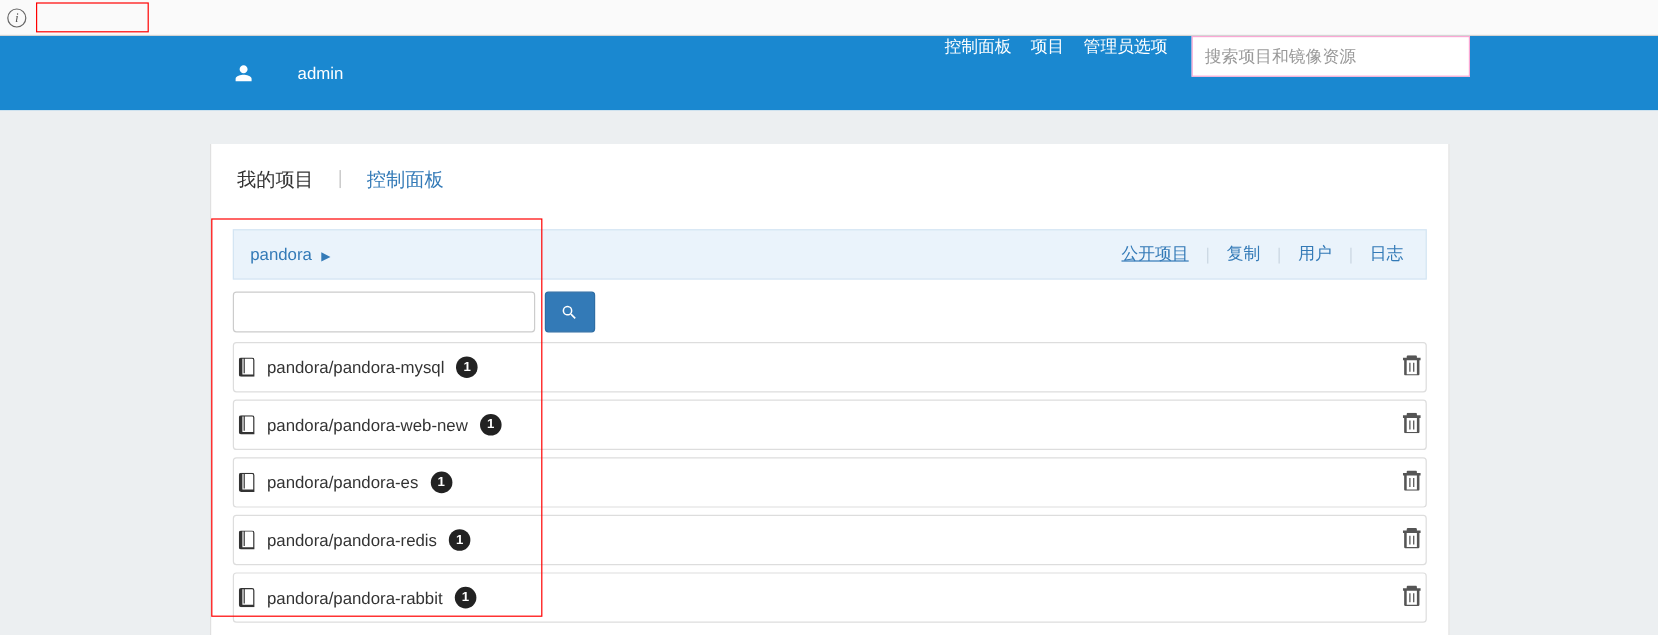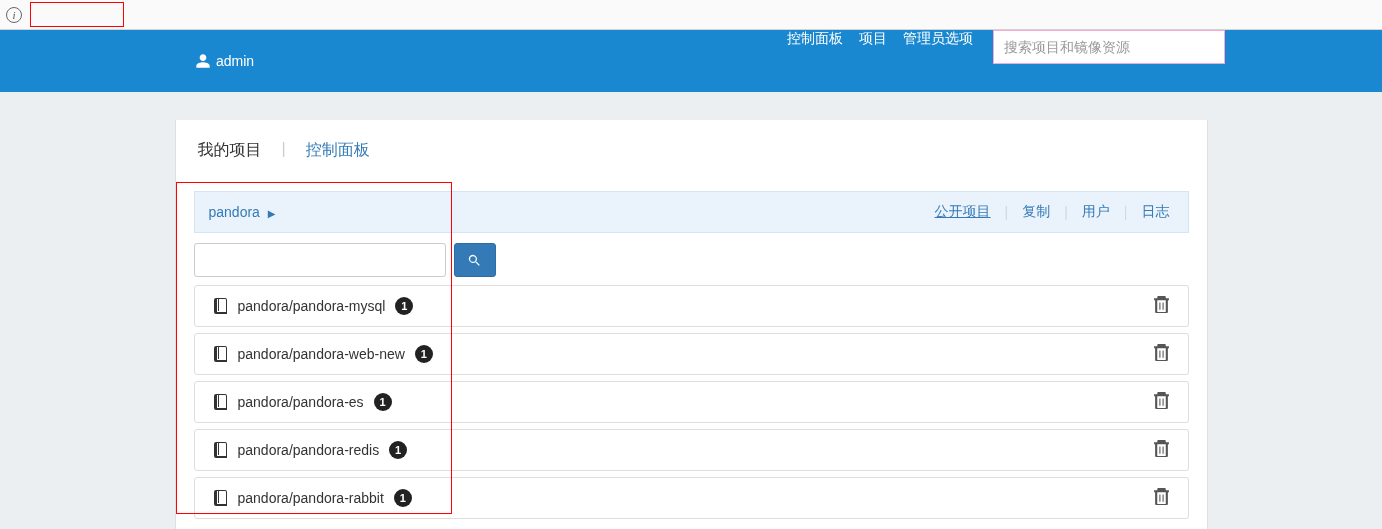--- a/index.html
+++ b/index.html
@@ -9,21 +9,21 @@
   .addr-url { font-size: 14px; color: #333; white-space: nowrap; }
   .addr-url .grey { color: #8a8a8a; }
   .addr-highlight { position: absolute; left: 30px; top: 2px; width: 94px; height: 25px; border: 1px solid #ff0000; pointer-events: none; }
 
   .top-bar { background: #1a88d0; height: 62px; display: flex; align-items: center; color: #fff; padding: 0 0 0 0; }
   .top-inner { width: 1068px; margin: 0 auto; display: flex; align-items: center; height: 100%; }
   .logo-wrap { display: flex; align-items: center; flex-shrink: 0; }
   .logo-wrap svg { height: 34px; width: auto; }
   .logo-text { font-size: 19px; letter-spacing: 1px; margin-left: 8px; font-weight: 400; }
   .logo-tm { font-size: 9px; vertical-align: super; }
-  .user-sect { display: flex; align-items: center; margin-left: 38px; color: #fff; font-size: 14px; }
+  .user-sect { display: flex; align-items: center; margin-left: 38px; color: #fff; font-size: 14px; gap: 32px; }
   .user-sect svg { width: 16px; height: 16px; margin-right: 5px; fill: #fff; }
   .nav-right { margin-left: auto; display: flex; height: 100%; }
   .nav-link { color: #fff; font-size: 14px; padding: 0 8px; cursor: pointer; white-space: nowrap; }
   .search-box { margin-left: 12px; }
   .search-box input { width: 232px; height: 34px; border: 1px solid #f9a8d4; background: #fff; padding: 0 10px; font-size: 14px; color: #333; }
   .search-box input::placeholder { color: #999; }
 
   .page-body { background: #eceff1; padding-top: 28px; min-height: 500px; }
   .card { width: 1033px; margin: 0 auto; background: #fff; padding: 20px 18px 0 18px; border: 1px solid #e0e0e0; border-top: none; min-height: 420px; position: relative; }
   .tabs-row { display: flex; align-items: flex-start; font-size: 16px; margin-bottom: 18px; padding-left: 4px; }
@@ -38,21 +38,21 @@
   .crumb-right .r-link { cursor: pointer; padding: 0 4px; }
   .crumb-right .r-link.active { text-decoration: underline; }
   .crumb-right .r-sep { color: #cdd9e4; margin: 0 10px; }
 
   .search-row { display: flex; align-items: stretch; margin: 10px 0 8px 0; }
   .search-row input { width: 252px; height: 34px; border: 1px solid #ccc; border-radius: 3px; padding: 0 10px; font-size: 14px; }
   .search-btn { width: 42px; height: 34px; background: #337ab7; border: 1px solid #2e6da4; border-radius: 3px; margin-left: 8px; display: flex; align-items: center; justify-content: center; cursor: pointer; }
   .search-btn svg { width: 15px; height: 15px; fill: #fff; }
 
   .repo-list { margin-top: 2px; }
-  .repo-row { border: 1px solid #ddd; border-radius: 3px; height: 42px; display: flex; align-items: center; padding: 0 19px; margin-bottom: 6px; background: #fff; }
+  .repo-row { border: 1px solid #ddd; border-radius: 3px; height: 42px; display: flex; align-items: center; padding: 0 4px; margin-bottom: 6px; background: #fff; }
   .repo-icon { width: 14px; height: 16px; margin-right: 10px; flex-shrink: 0; }
   .repo-icon svg { width: 100%; height: 100%; fill: #333; }
   .repo-name { font-size: 14px; color: #333; }
   .repo-badge { background: #222; color: #fff; border-radius: 9px; min-width: 18px; height: 18px; display: inline-flex; align-items: center; justify-content: center; font-size: 11px; font-weight: bold; margin-left: 10px; padding: 0 5px; }
   .repo-del { margin-left: auto; cursor: pointer; }
   .repo-del svg { width: 15px; height: 17px; fill: #555; }
 
   .red-box { position: absolute; left: 0px; top: 62px; width: 276px; height: 332px; border: 1px solid #ff0000; pointer-events: none; }
 </style>
 </head>

